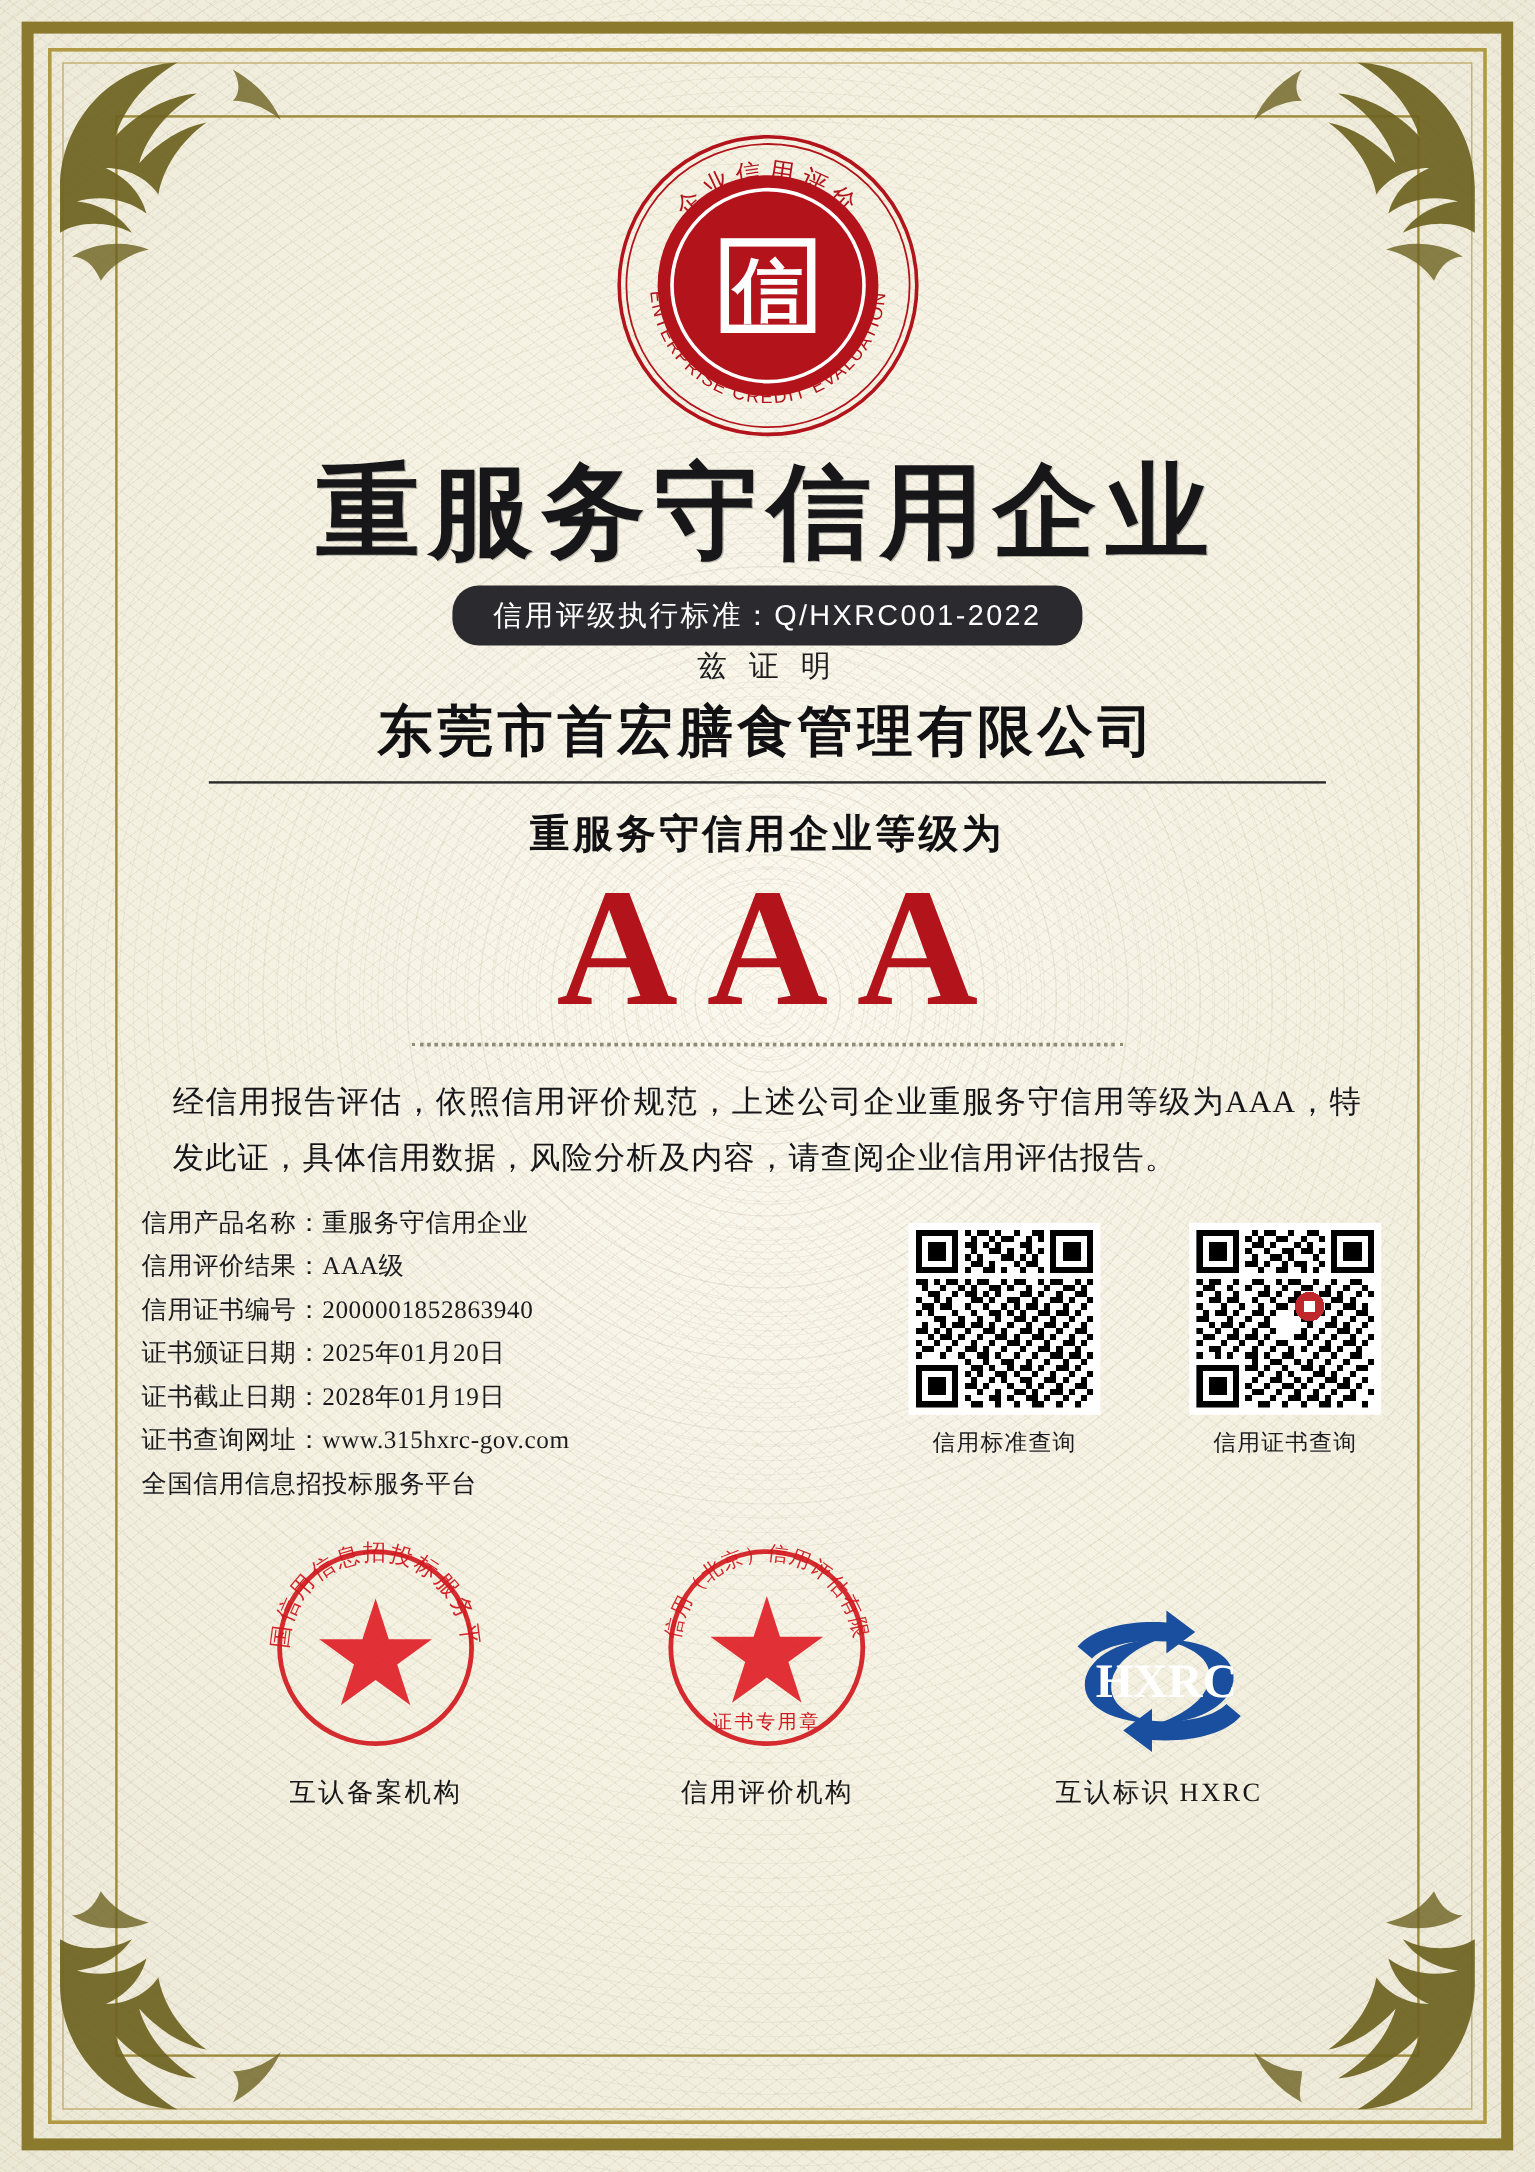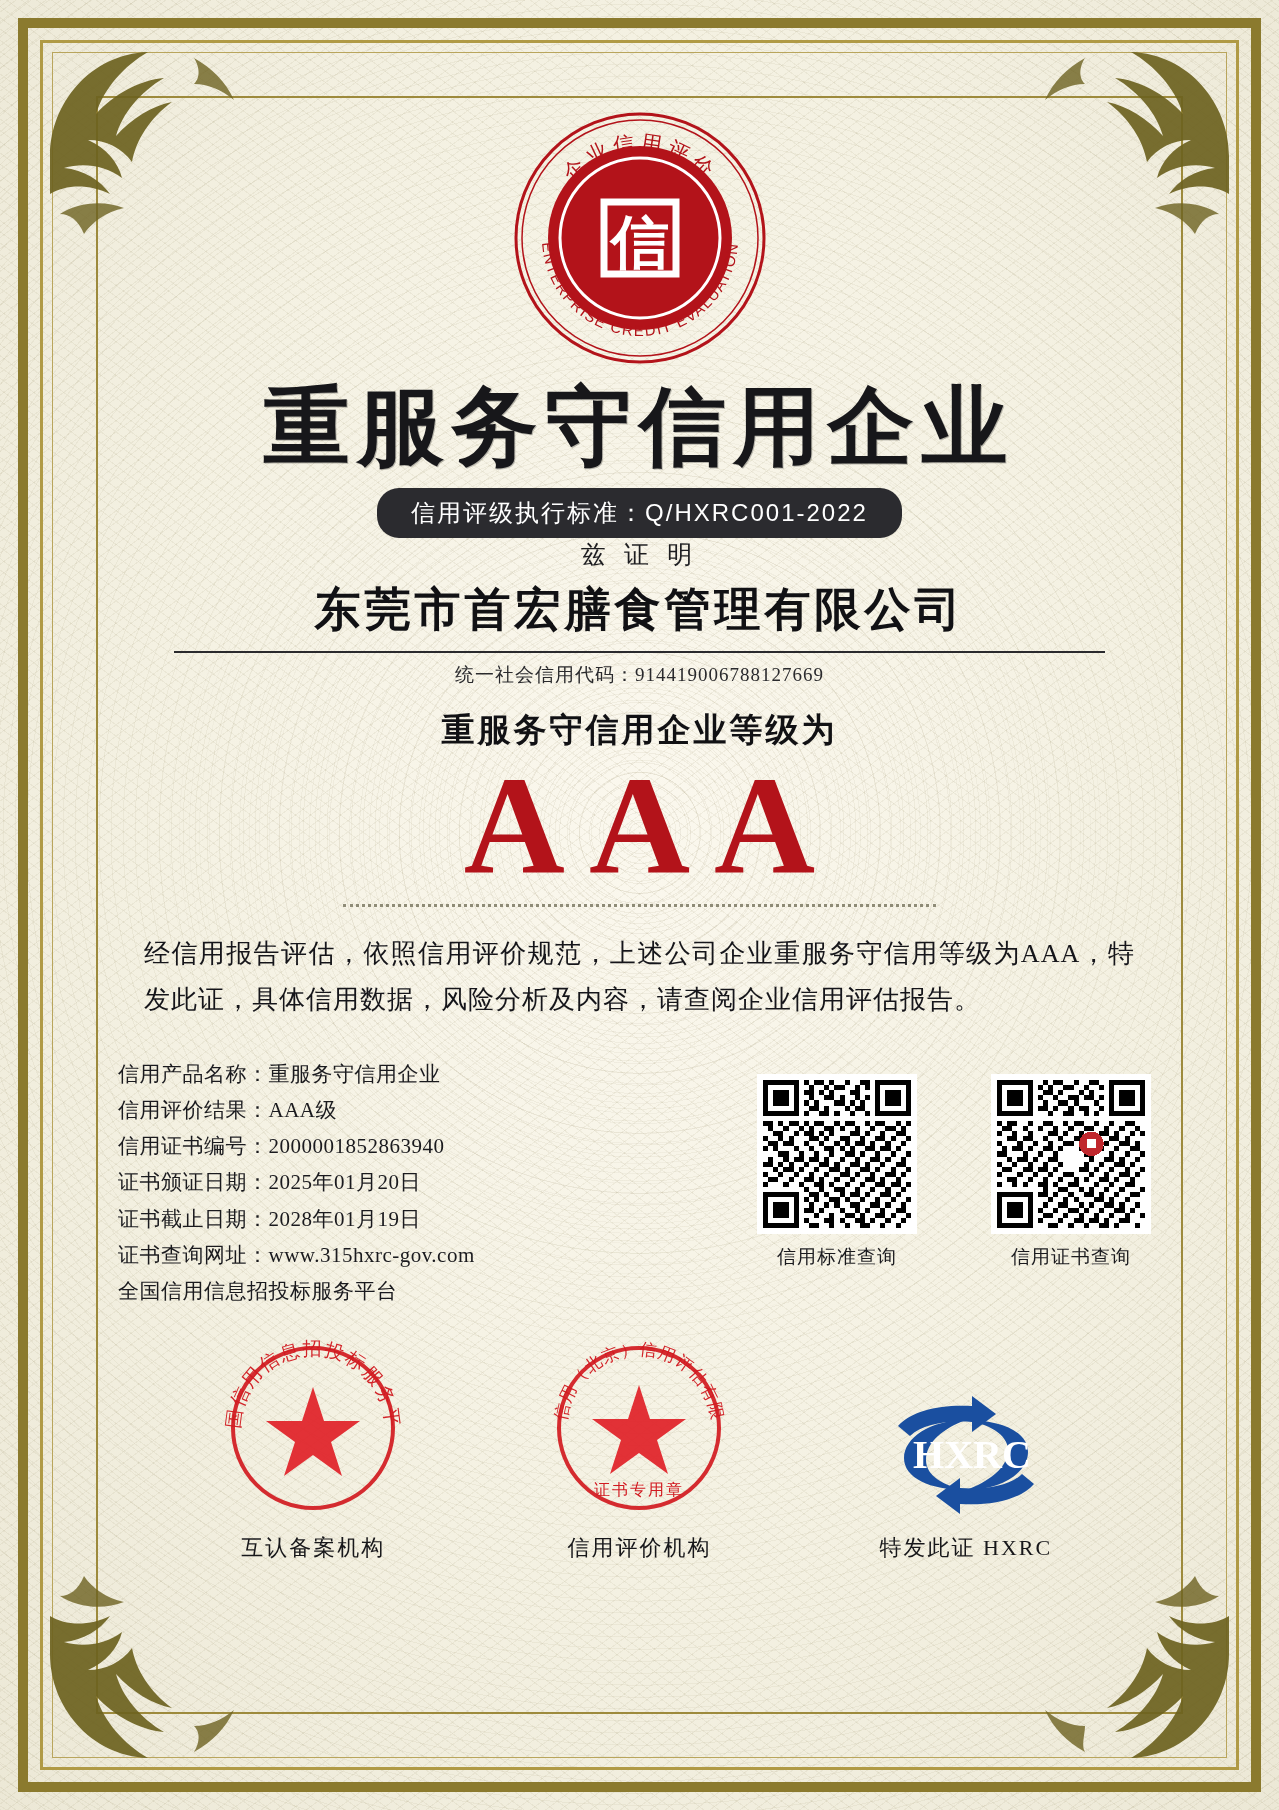--- a/index.html
+++ b/index.html
@@ -149,21 +149,21 @@
   .desc{
     margin:24px 34px 0 34px;
     font-size:26px;
     line-height:1.75;
     color:#15151a;
     text-align:justify;
     text-justify:inter-ideograph;
     letter-spacing:1px;
   }
   .lower{
-    margin-top:34px;
+    margin-top:14px;
     display:flex;
     align-items:flex-start;
     justify-content:space-between;
   }
   .info{
     text-align:left;
     font-size:21px;
     line-height:1.72;
     color:#1a1a1e;
     letter-spacing:.5px;
@@ -274,21 +274,20 @@
     </div>
 
     <div class="main-title">重服务守信用企业</div>
 
     <div>
       <span class="std-band">信用评级执行标准：Q/HXRC001-2022</span>
     </div>
 
     <div class="hereby">兹 证 明</div>
     <div class="company">东莞市首宏膳食管理有限公司</div>
-    <div class="uscc">统一社会信用代码：914419006788127669</div>
 
     <div class="grade-label">重服务守信用企业等级为</div>
     <div class="grade">AAA</div>
     <div class="dots"></div>
 
     <div class="desc">经信用报告评估，依照信用评价规范，上述公司企业重服务守信用等级为AAA，特发此证，具体信用数据，风险分析及内容，请查阅企业信用评估报告。</div>
 
     <div class="lower">
       <div class="info">
         <div>
@@ -810,18 +809,18 @@
       <div class="stamp-item">
         <div class="hxrc-logo">
           <svg width="240" height="130" viewBox="0 0 240 130">
             <path d="M52 36 C66 20 96 14 126 16 L126 6 L150 24 L126 42 L126 32 C102 30 76 34 64 46 Z" fill="#1a4fa0"></path>
             <path d="M188 94 C174 110 144 116 114 114 L114 124 L90 106 L114 88 L114 98 C138 100 164 96 176 84 Z" fill="#1a4fa0"></path>
             <path d="M120 30 C84 30 58 48 58 68 C58 88 84 100 120 100 C98 96 80 86 80 70 C80 52 98 38 120 30 Z" fill="#1a4fa0"></path>
             <path d="M120 100 C156 100 182 82 182 62 C182 42 156 30 120 30 C142 34 162 44 162 60 C162 78 142 92 120 100 Z" fill="#1a4fa0"></path>
             <text x="126" y="78" text-anchor="middle" font-family="'Liberation Serif', serif" font-weight="bold" font-size="40" fill="#ffffff">HXRC</text>
           </svg>
         </div>
-        <div class="stamp-cap">特发此证 HXRC</div>
+        <div class="stamp-cap">互认标识 HXRC</div>
       </div>
 
     </div>
   </div>
 </div>
 
 </body></html>

